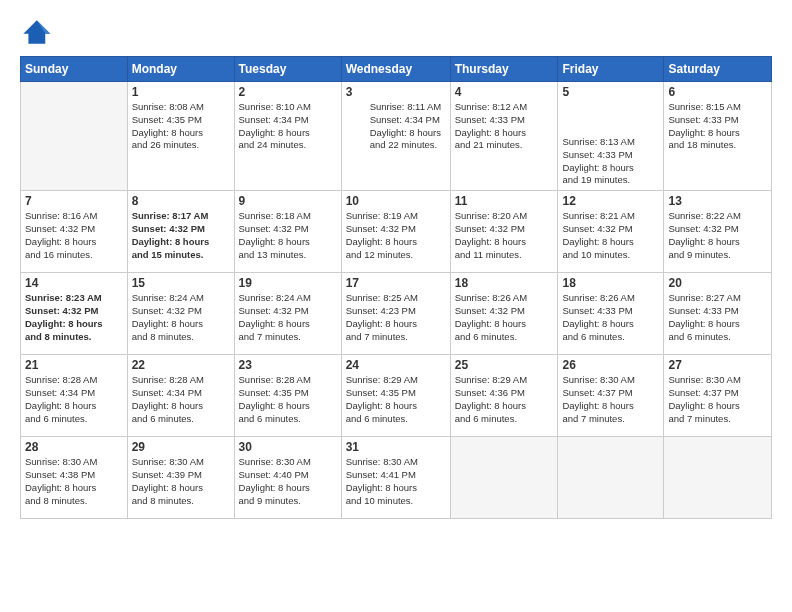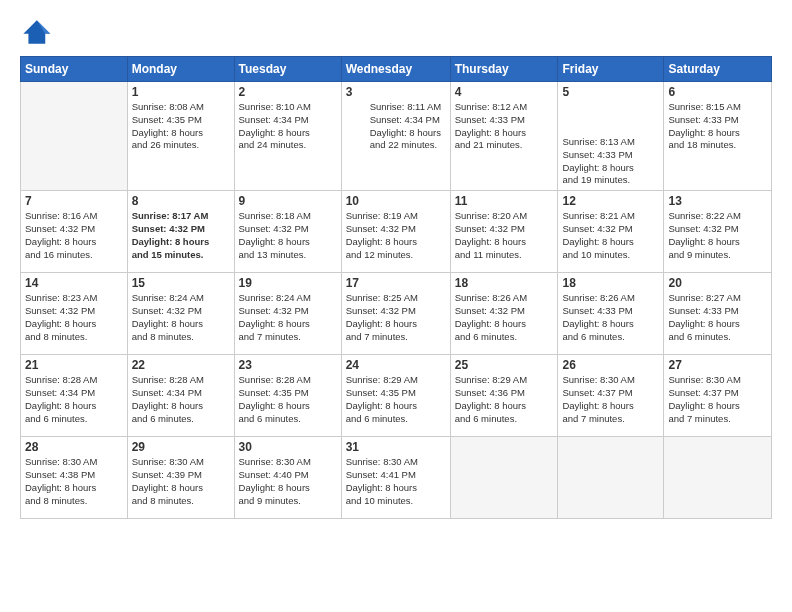--- a/index.html
+++ b/index.html
@@ -215,21 +215,21 @@
             <span class="day-number">13</span>
             <div class="cell-info" style="white-space: pre-line;">Sunrise: 8:22 AM
 Sunset: 4:32 PM
 Daylight: 8 hours
 and 9 minutes.</div>
           </td>
         </tr>
         <tr>
           <td>
             <span class="day-number">14</span>
-            <div class="cell-info" style="white-space: pre-line;">Sunrise: 8:23 AM
+            <div class="cell-info" style="white-space: pre-line; font-weight: bold;">Sunrise: 8:23 AM
 Sunset: 4:32 PM
 Daylight: 8 hours
 and 8 minutes.</div>
           </td>
           <td>
             <span class="day-number">15</span>
             <div class="cell-info" style="white-space: pre-line;">Sunrise: 8:24 AM
 Sunset: 4:32 PM
 Daylight: 8 hours
 and 8 minutes.</div>
@@ -237,21 +237,21 @@
           <td>
             <span class="day-number">19</span>
             <div class="cell-info" style="white-space: pre-line;">Sunrise: 8:24 AM
 Sunset: 4:32 PM
 Daylight: 8 hours
 and 7 minutes.</div>
           </td>
           <td>
             <span class="day-number">17</span>
             <div class="cell-info" style="white-space: pre-line;">Sunrise: 8:25 AM
-Sunset: 4:32 PM
+Sunset: 4:23 PM
 Daylight: 8 hours
 and 7 minutes.</div>
           </td>
           <td>
             <span class="day-number">18</span>
             <div class="cell-info" style="white-space: pre-line;">Sunrise: 8:26 AM
 Sunset: 4:32 PM
 Daylight: 8 hours
 and 6 minutes.</div>
           </td>

